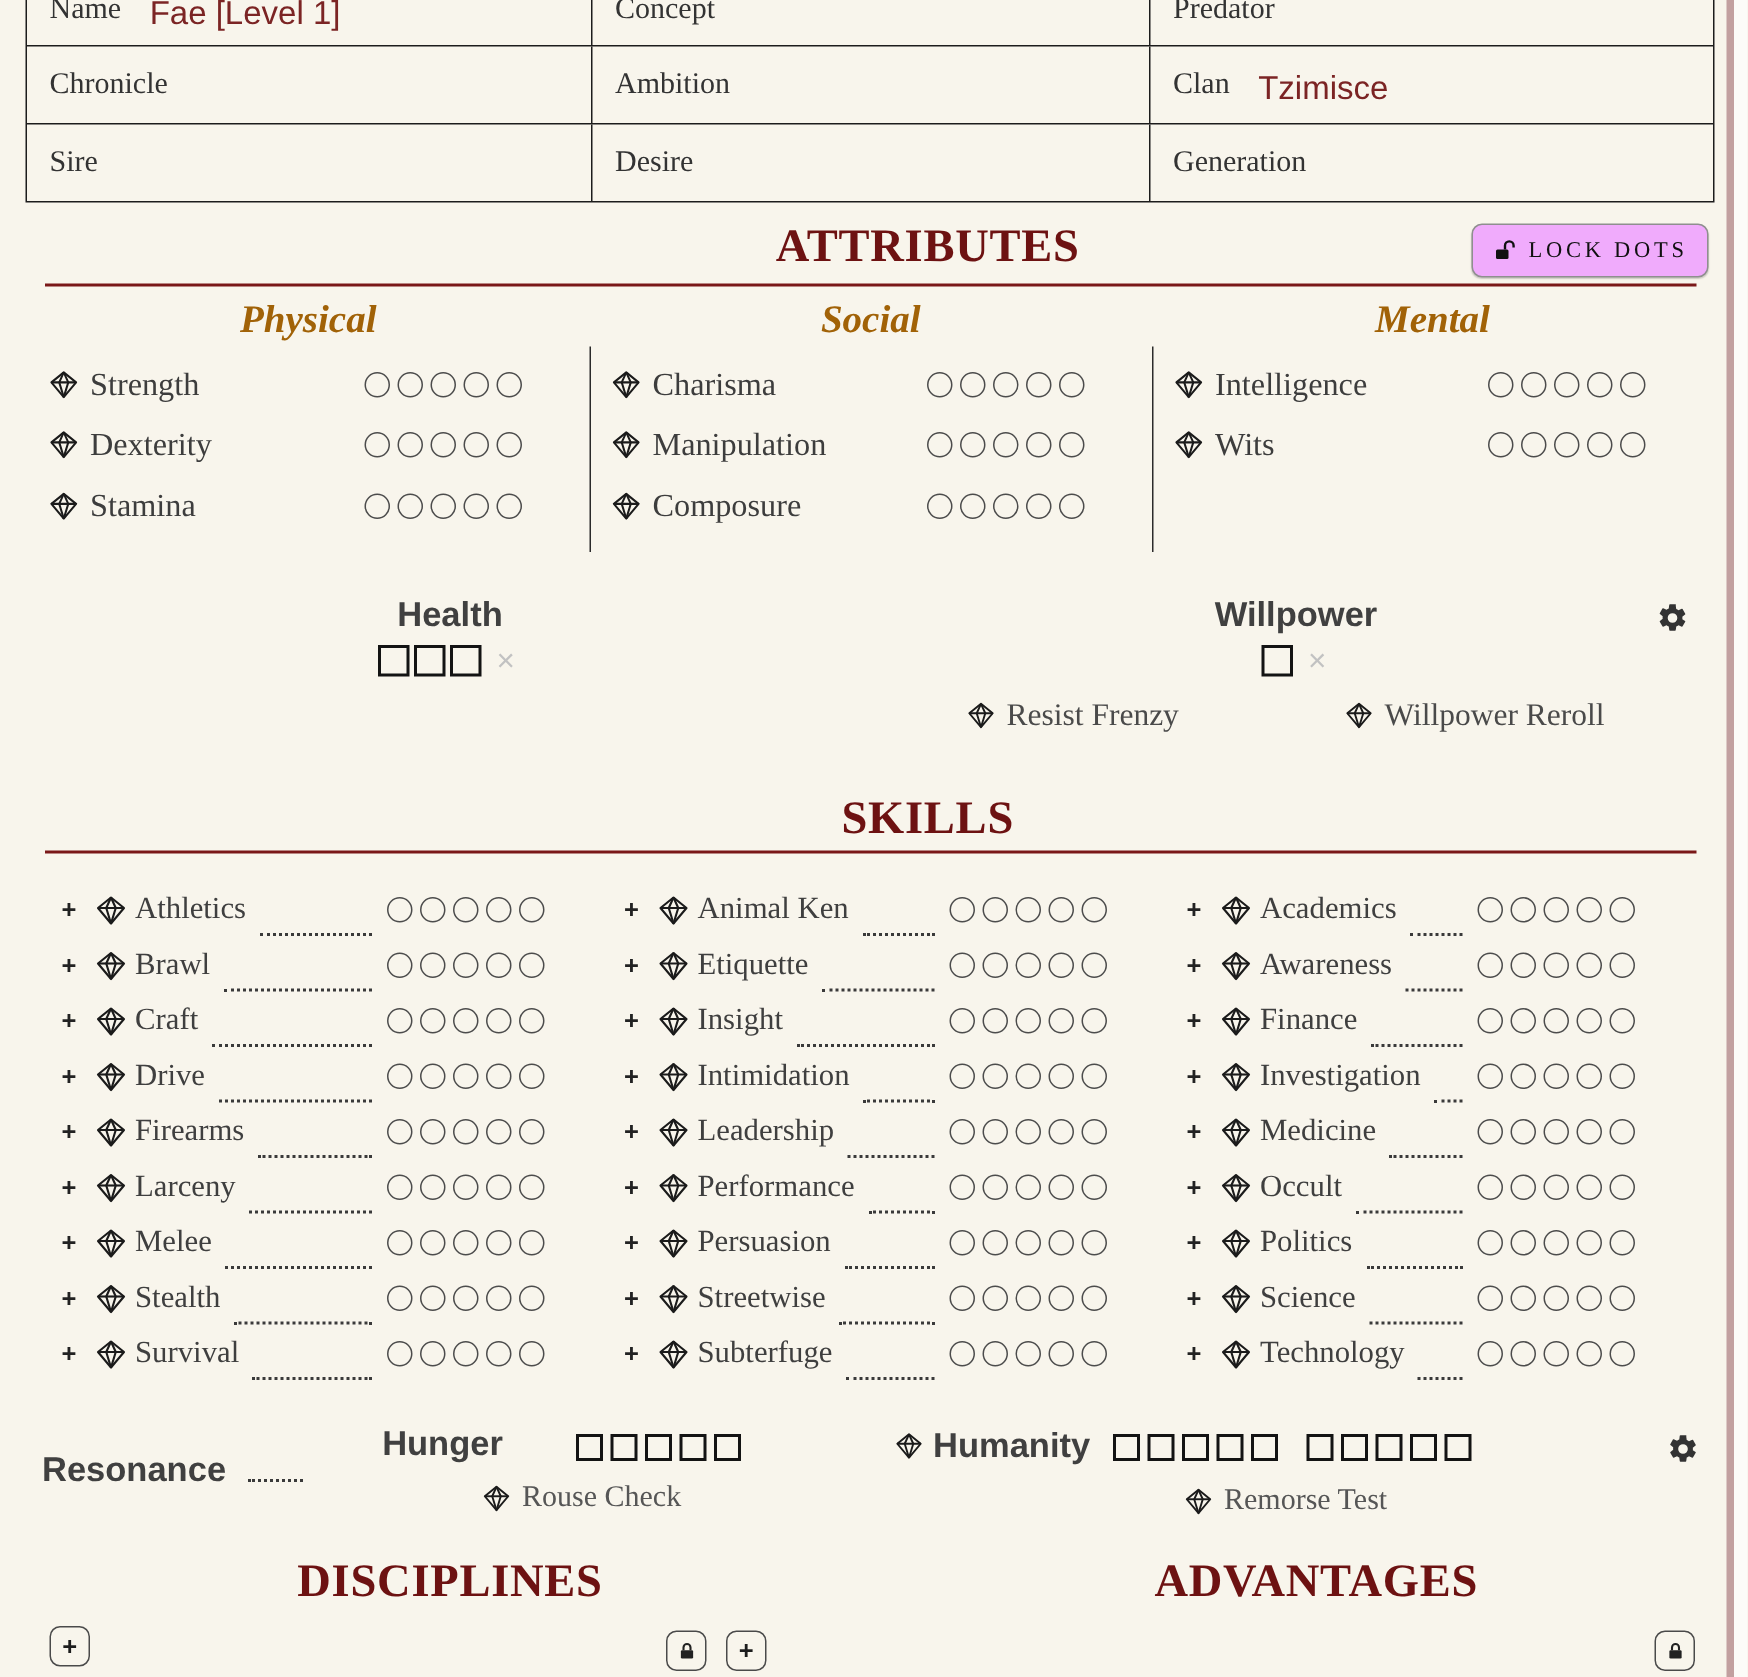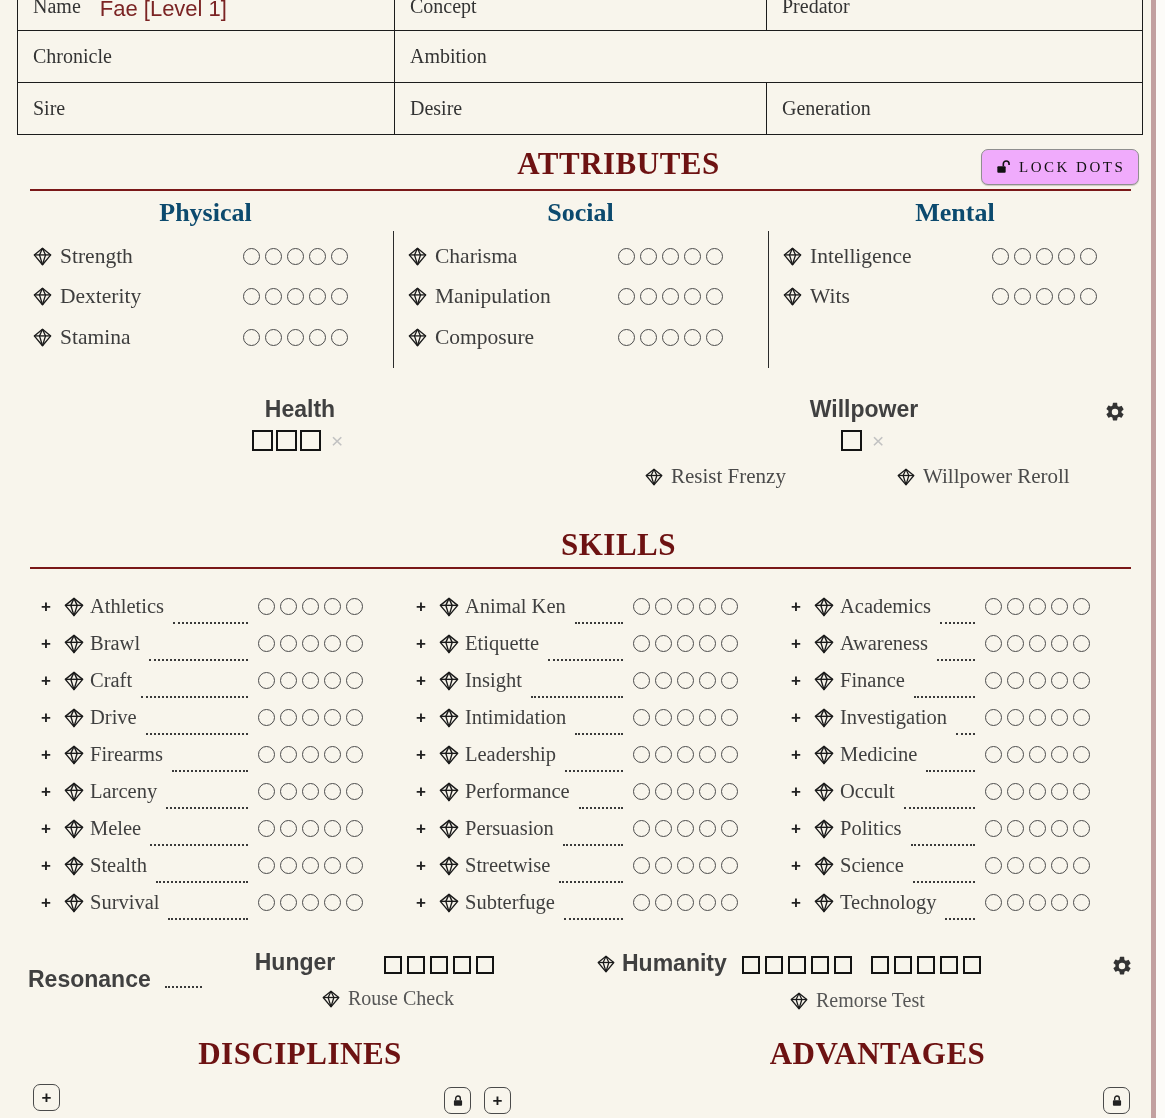--- a/index.html
+++ b/index.html
@@ -36,21 +36,21 @@
   #lock-dots{
     position:absolute;left:981px;top:149px;height:36px;
     display:flex;align-items:center;gap:8px;padding:0 13px;
     background:#f0abfc;border:1px solid #8f8f8f;border-radius:7px;
     box-shadow:0 1px 1px rgba(0,0,0,.18);cursor:pointer;
     font-family:"Liberation Serif",serif;font-size:15px;letter-spacing:2.5px;color:#111;
   }
 
   
   #attr-grid{position:absolute;left:18px;top:198px;width:1124px;display:grid;grid-template-columns:375px 375px 374px;}
-  .attr-col-title{text-align:center;font-weight:bold;font-size:26px;color:#0c4a6e;height:38px;}
+  .attr-col-title{text-align:center;font-style:italic;font-weight:bold;font-size:26px;color:#a16207;height:38px;}
   .attr-row{display:flex;align-items:center;height:40.5px;padding:0 45px 0 15px;}
   .roll-btn{display:flex;align-items:center;gap:8px;cursor:pointer;background:none;border:none;padding:0;font-family:inherit;}
   .attr-label{font-size:21.5px;color:#3d3d3d;white-space:nowrap;}
   .dots{margin-left:auto;display:flex;gap:5px;}
   .dot{width:17px;height:17px;border:1.5px solid #4c4c4c;border-radius:50%;background:transparent;cursor:pointer;box-sizing:border-box;}
   .vdiv{position:absolute;width:1px;background:#2b2b2b;top:231px;height:137px;}
   #vdiv-1{left:393px;}#vdiv-2{left:768px;}
 
   
   .tracker-label{position:absolute;font-family:"Liberation Sans","DejaVu Sans",sans-serif;font-weight:bold;font-size:23px;color:#404040;text-align:center;}
@@ -103,20 +103,24 @@
         <div class="h-cell">
           <span class="h-label">Predator</span>
         </div>
       </div>
       <div class="h-row h-row-2">
         <div class="h-cell">
           <span class="h-label">Chronicle</span>
         </div>
         <div class="h-cell">
           <span class="h-label">Ambition</span>
+        </div>
+        <div class="h-cell">
+          <span class="h-label">Clan</span>
+          <span class="h-value">Tzimisce</span>
         </div>
       </div>
       <div class="h-row h-row-3">
         <div class="h-cell">
           <span class="h-label">Sire</span>
         </div>
         <div class="h-cell">
           <span class="h-label">Desire</span>
         </div>
         <div class="h-cell">

